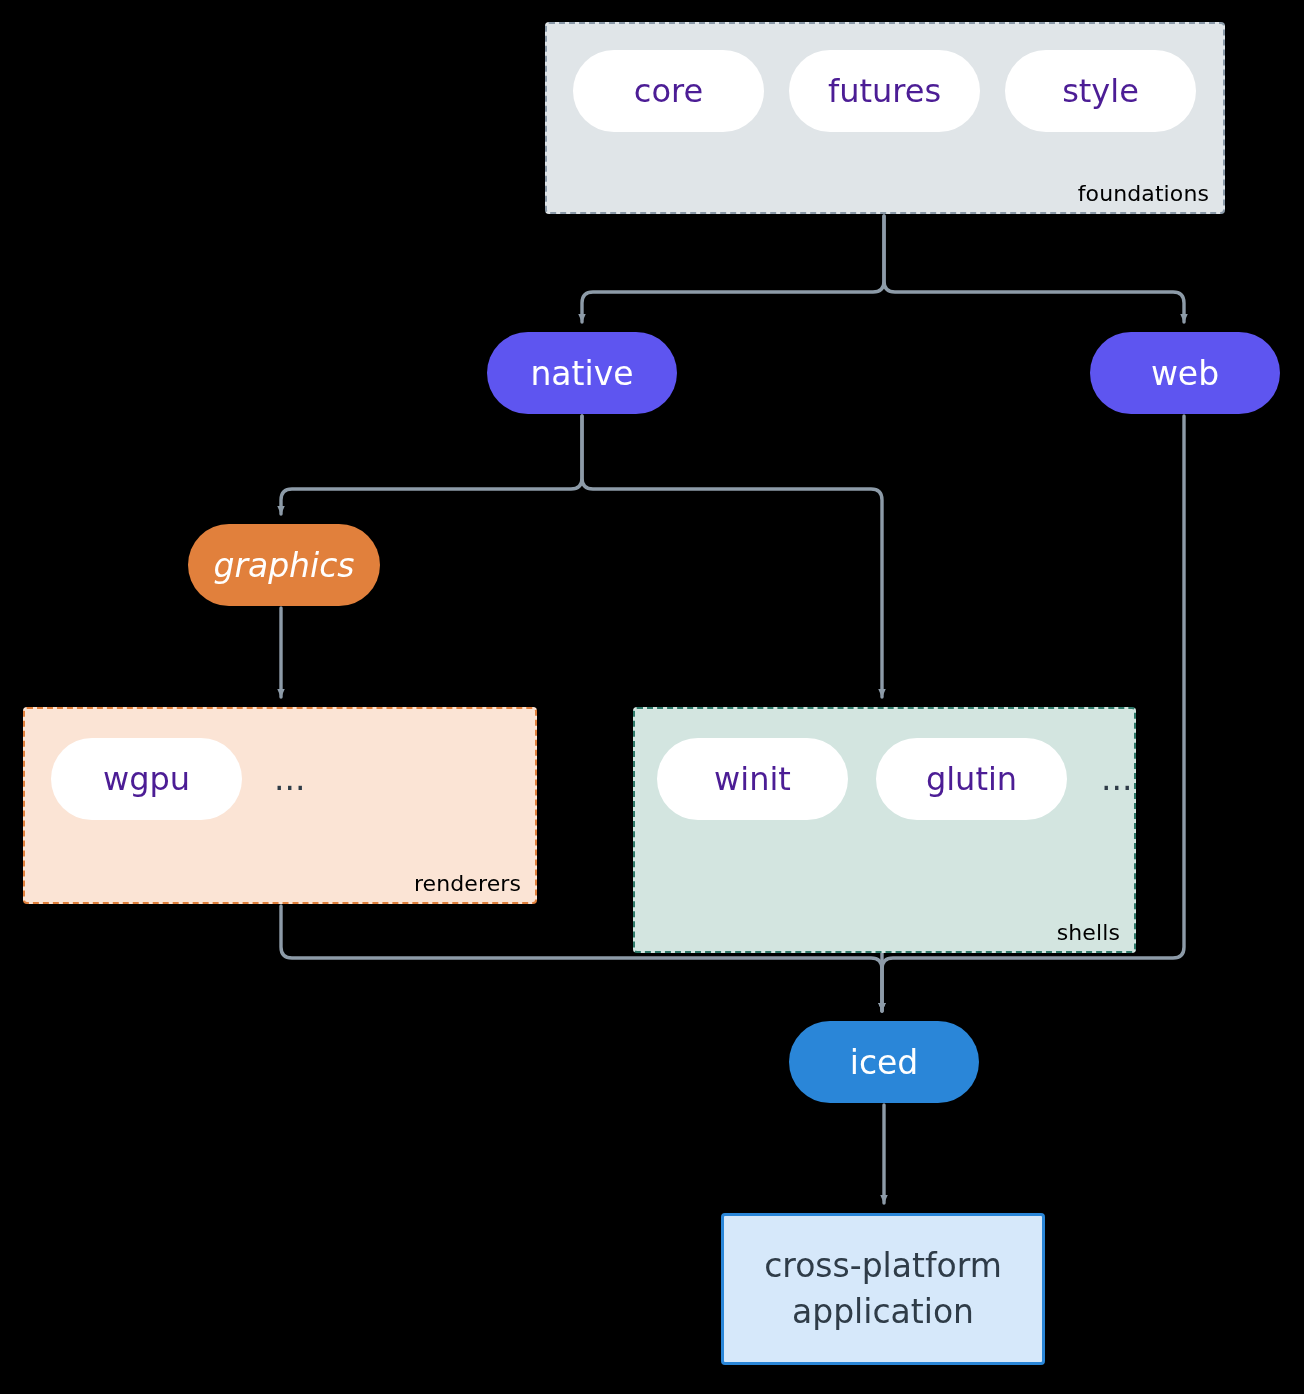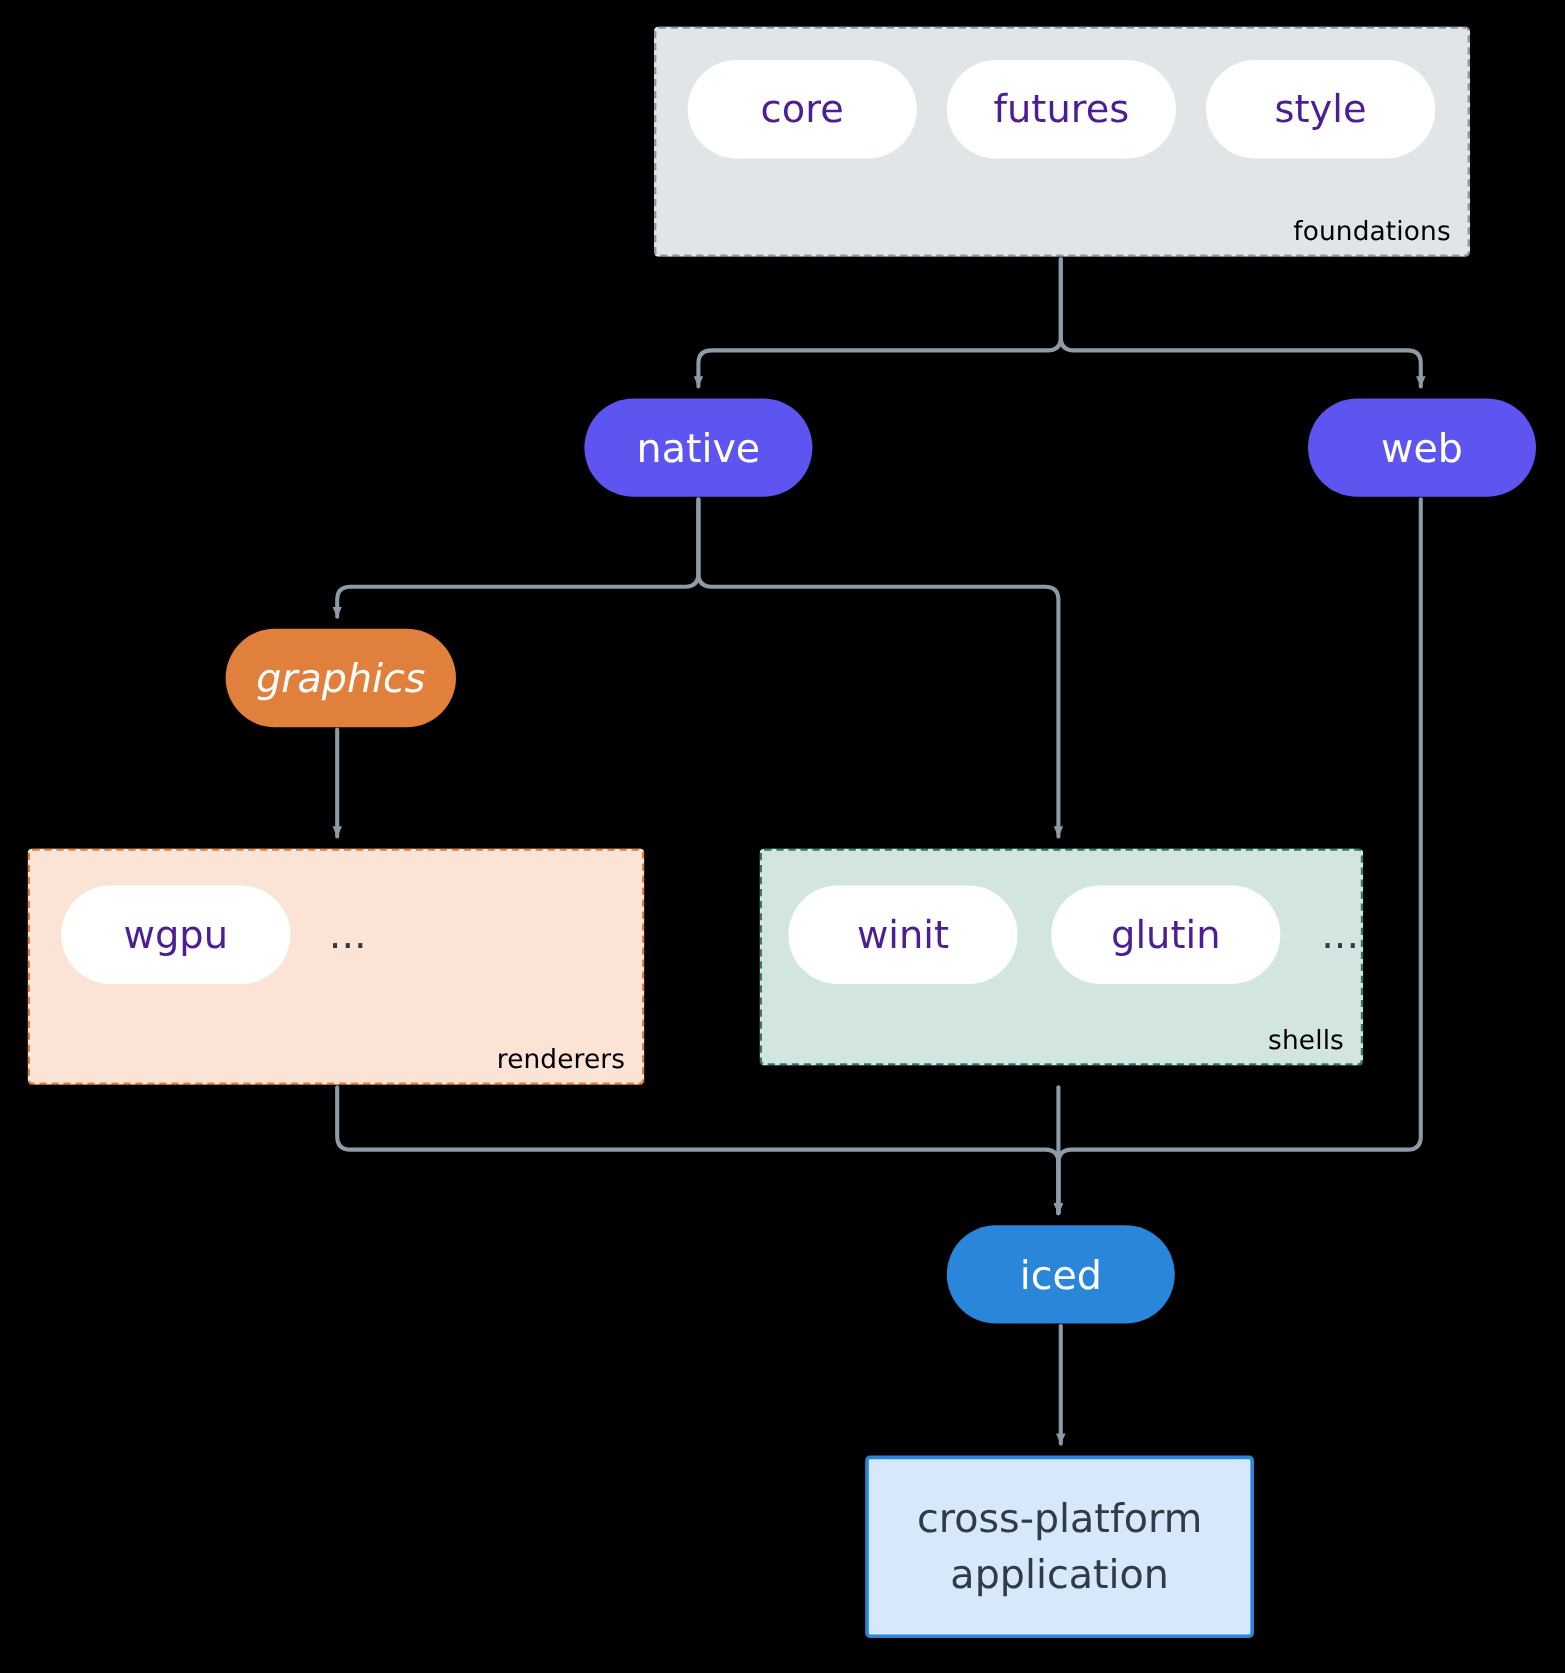--- a/index.html
+++ b/index.html
@@ -77,21 +77,21 @@
   #group-renderers .pills {
     left: 26px;
     top: 29px;
     gap: 26px;
   }
 
   #group-shells {
     left: 633px;
     top: 707px;
     width: 503px;
-    height: 181px;
+    height: 246px;
     background: #D3E5E0;
     border-color: #2F7A6A;
   }
   #group-shells .pills {
     left: 22px;
     top: 29px;
     gap: 28px;
   }
 
   

